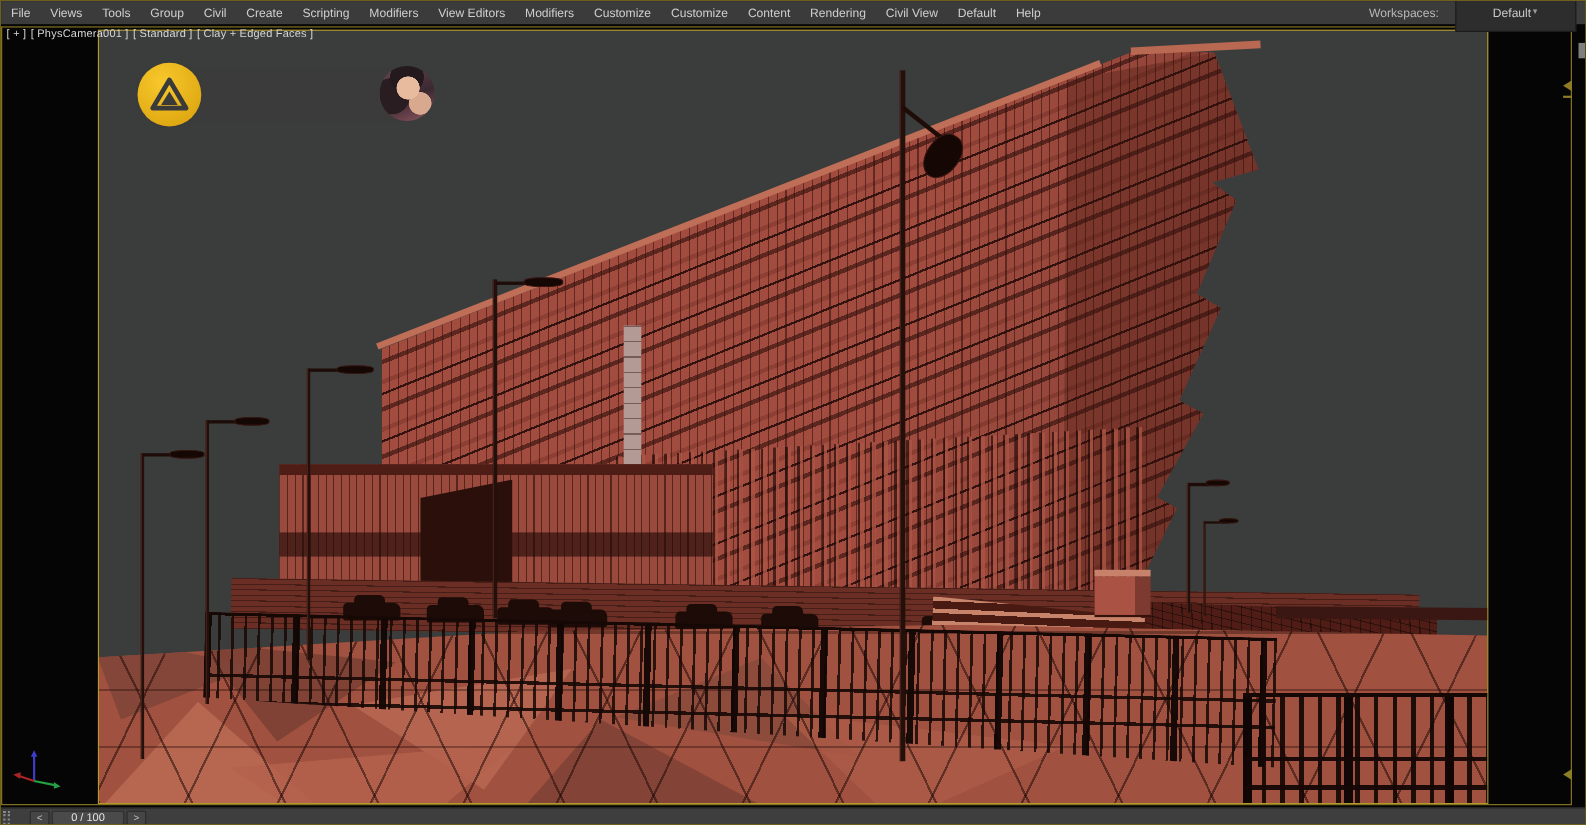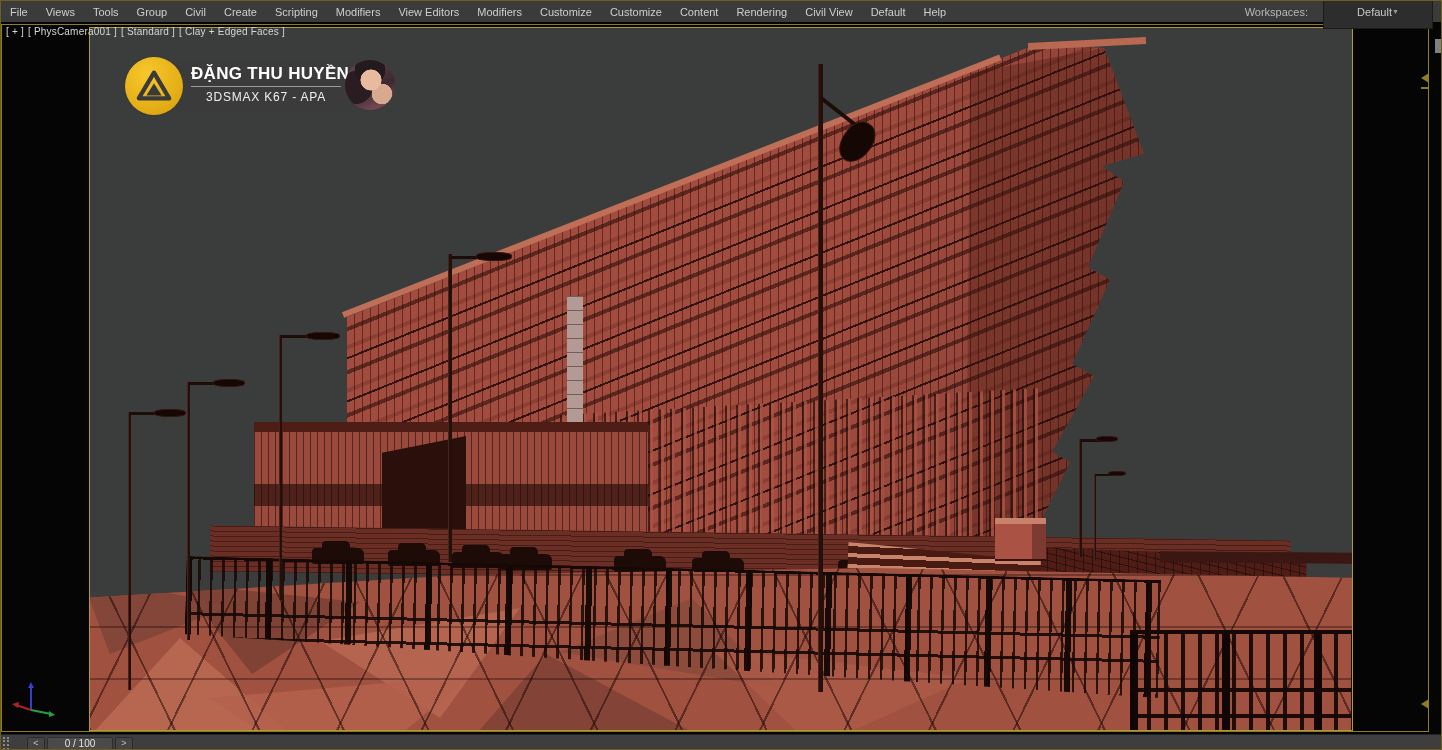--- a/index.html
+++ b/index.html
@@ -327,25 +327,20 @@
     </div>
 
     <div class="badge">
       <div class="badge-pill"></div>
       <div class="badge-logo">
         <svg width="38" height="38" viewBox="0 0 40 40">
           <path d="M20 6 L36 33 L4 33 Z" fill="none" stroke="#3a3a3a" stroke-width="4.5" stroke-linejoin="round"></path>
           <path d="M20 17 L28 30 L12 30 Z" fill="#3a3a3a"></path>
         </svg>
       </div>
-      <div class="badge-text">
-        <div class="badge-title">ĐẶNG THU HUYỀN</div>
-        <div class="badge-divider"></div>
-        <div class="badge-subtitle">3DSMAX K67 - APA</div>
-      </div>
       <div class="badge-avatar"></div>
     </div>
 
     <div class="axis-gizmo">
       <svg width="48" height="48" viewBox="0 0 48 48">
         <line x1="22" y1="32" x2="22" y2="8" stroke="#3c3ccc" stroke-width="2"></line>
         <polygon points="22,4 19,10 25,10" fill="#3c3ccc"></polygon>
         <line x1="22" y1="32" x2="7" y2="27" stroke="#aa2424" stroke-width="2"></line>
         <polygon points="3,26 10,24 9,30" fill="#aa2424"></polygon>
         <line x1="22" y1="32" x2="42" y2="36" stroke="#24a044" stroke-width="2"></line>

